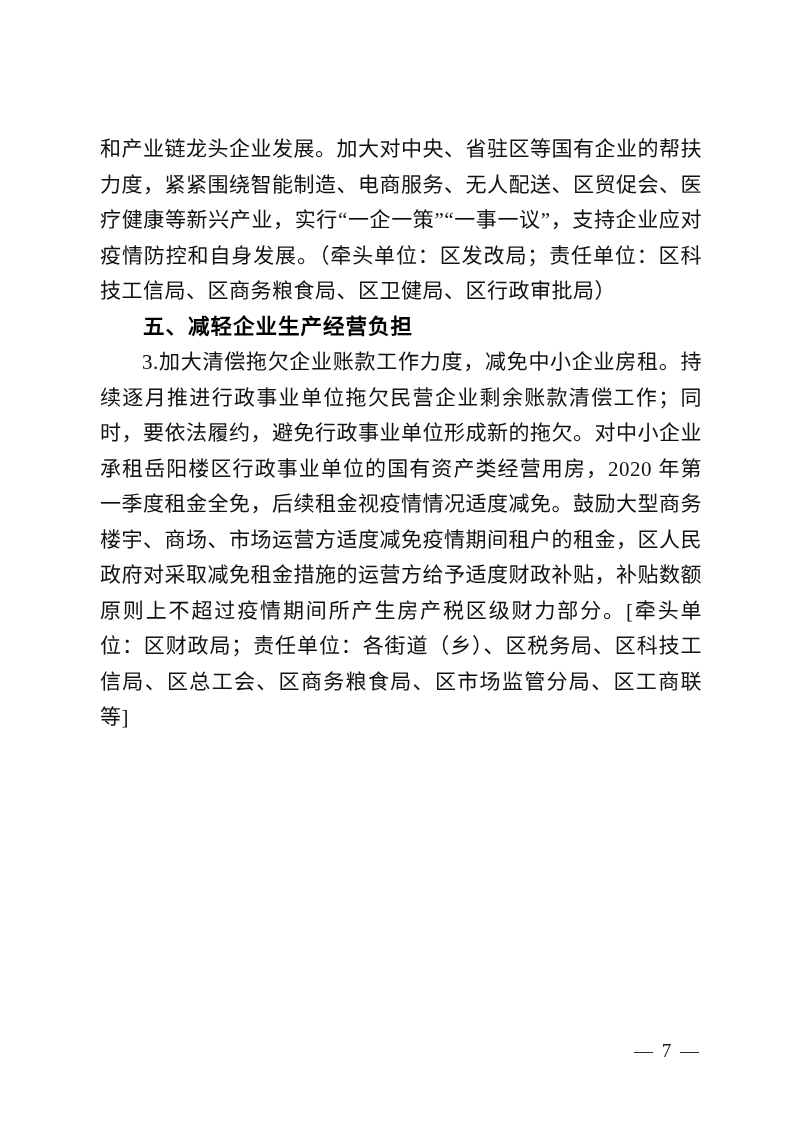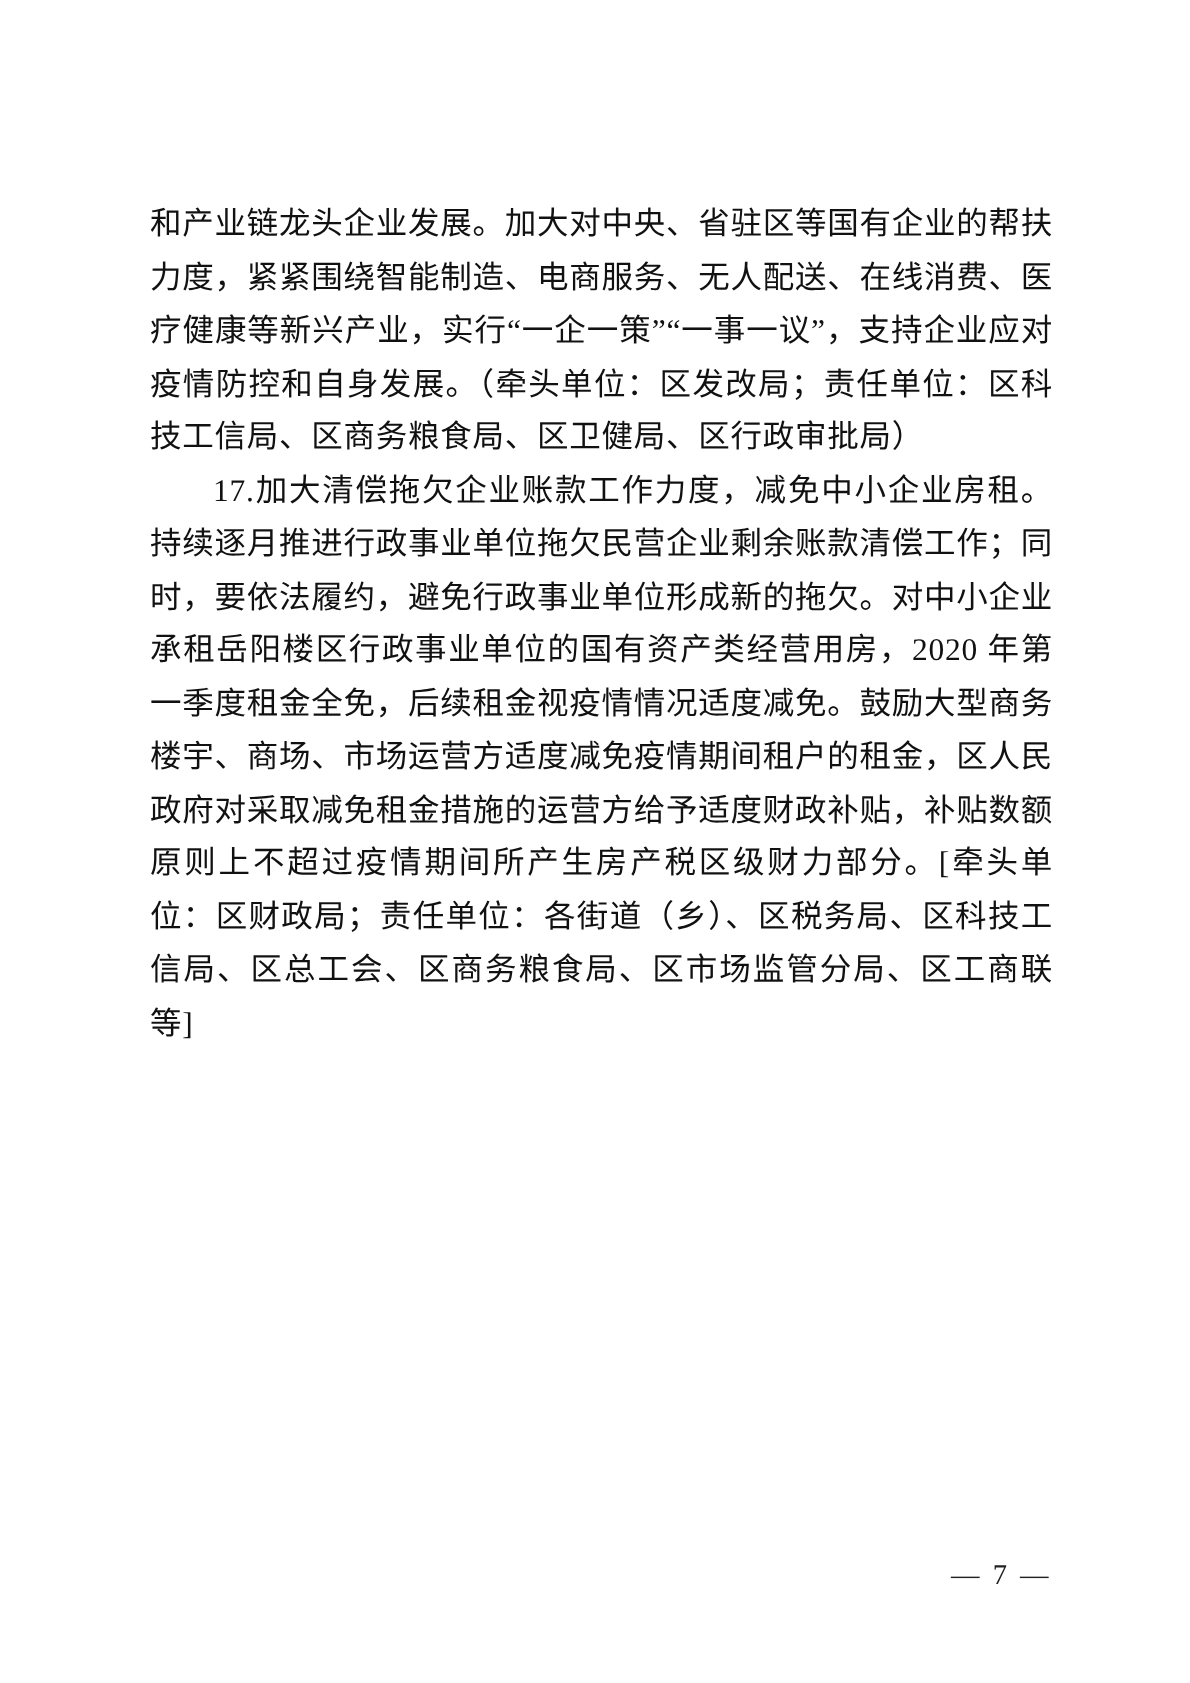--- a/index.html
+++ b/index.html
@@ -51,17 +51,18 @@
     letter-spacing: 2px;
     color: #222222;
     font-family: "Liberation Serif", "DejaVu Serif", serif;
   }
 </style>
 </head>
 <body>
 
 <div class="page">
   <div class="content">
-    <p class="body-para">和产业链龙头企业发展。加大对中央、省驻区等国有企业的帮扶力度，紧紧围绕智能制造、电商服务、无人配送、在线消费、医疗健康等新兴产业，实行“一企一策”“一事一议”，支持企业应对疫情防控和自身发展。（牵头单位：区发改局；责任单位：区科技工信局、区商务粮食局、区卫健局、区行政审批局）</p>
-    <p class="body-para indent-2">17.加大清偿拖欠企业账款工作力度，减免中小企业房租。持续逐月推进行政事业单位拖欠民营企业剩余账款清偿工作；同时，要依法履约，避免行政事业单位形成新的拖欠。对中小企业承租岳阳楼区行政事业单位的国有资产类经营用房，2020 年第一季度租金全免，后续租金视疫情情况适度减免。鼓励大型商务楼宇、商场、市场运营方适度减免疫情期间租户的租金，区人民政府对采取减免租金措施的运营方给予适度财政补贴，补贴数额原则上不超过疫情期间所产生房产税区级财力部分。[牵头单位：区财政局；责任单位：各街道（乡）、区税务局、区科技工信局、区总工会、区商务粮食局、区市场监管分局、区工商联等]</p>
+    <p class="body-para">和产业链龙头企业发展。加大对中央、省驻区等国有企业的帮扶力度，紧紧围绕智能制造、电商服务、无人配送、区贸促会、医疗健康等新兴产业，实行“一企一策”“一事一议”，支持企业应对疫情防控和自身发展。（牵头单位：区发改局；责任单位：区科技工信局、区商务粮食局、区卫健局、区行政审批局）</p>
+    <h2 class="section-heading">五、减轻企业生产经营负担</h2>
+    <p class="body-para indent-2">3.加大清偿拖欠企业账款工作力度，减免中小企业房租。持续逐月推进行政事业单位拖欠民营企业剩余账款清偿工作；同时，要依法履约，避免行政事业单位形成新的拖欠。对中小企业承租岳阳楼区行政事业单位的国有资产类经营用房，2020 年第一季度租金全免，后续租金视疫情情况适度减免。鼓励大型商务楼宇、商场、市场运营方适度减免疫情期间租户的租金，区人民政府对采取减免租金措施的运营方给予适度财政补贴，补贴数额原则上不超过疫情期间所产生房产税区级财力部分。[牵头单位：区财政局；责任单位：各街道（乡）、区税务局、区科技工信局、区总工会、区商务粮食局、区市场监管分局、区工商联等]</p>
   </div>
   <div class="footer-pagenum">— 7 —</div>
 </div>
 
 </body></html>

